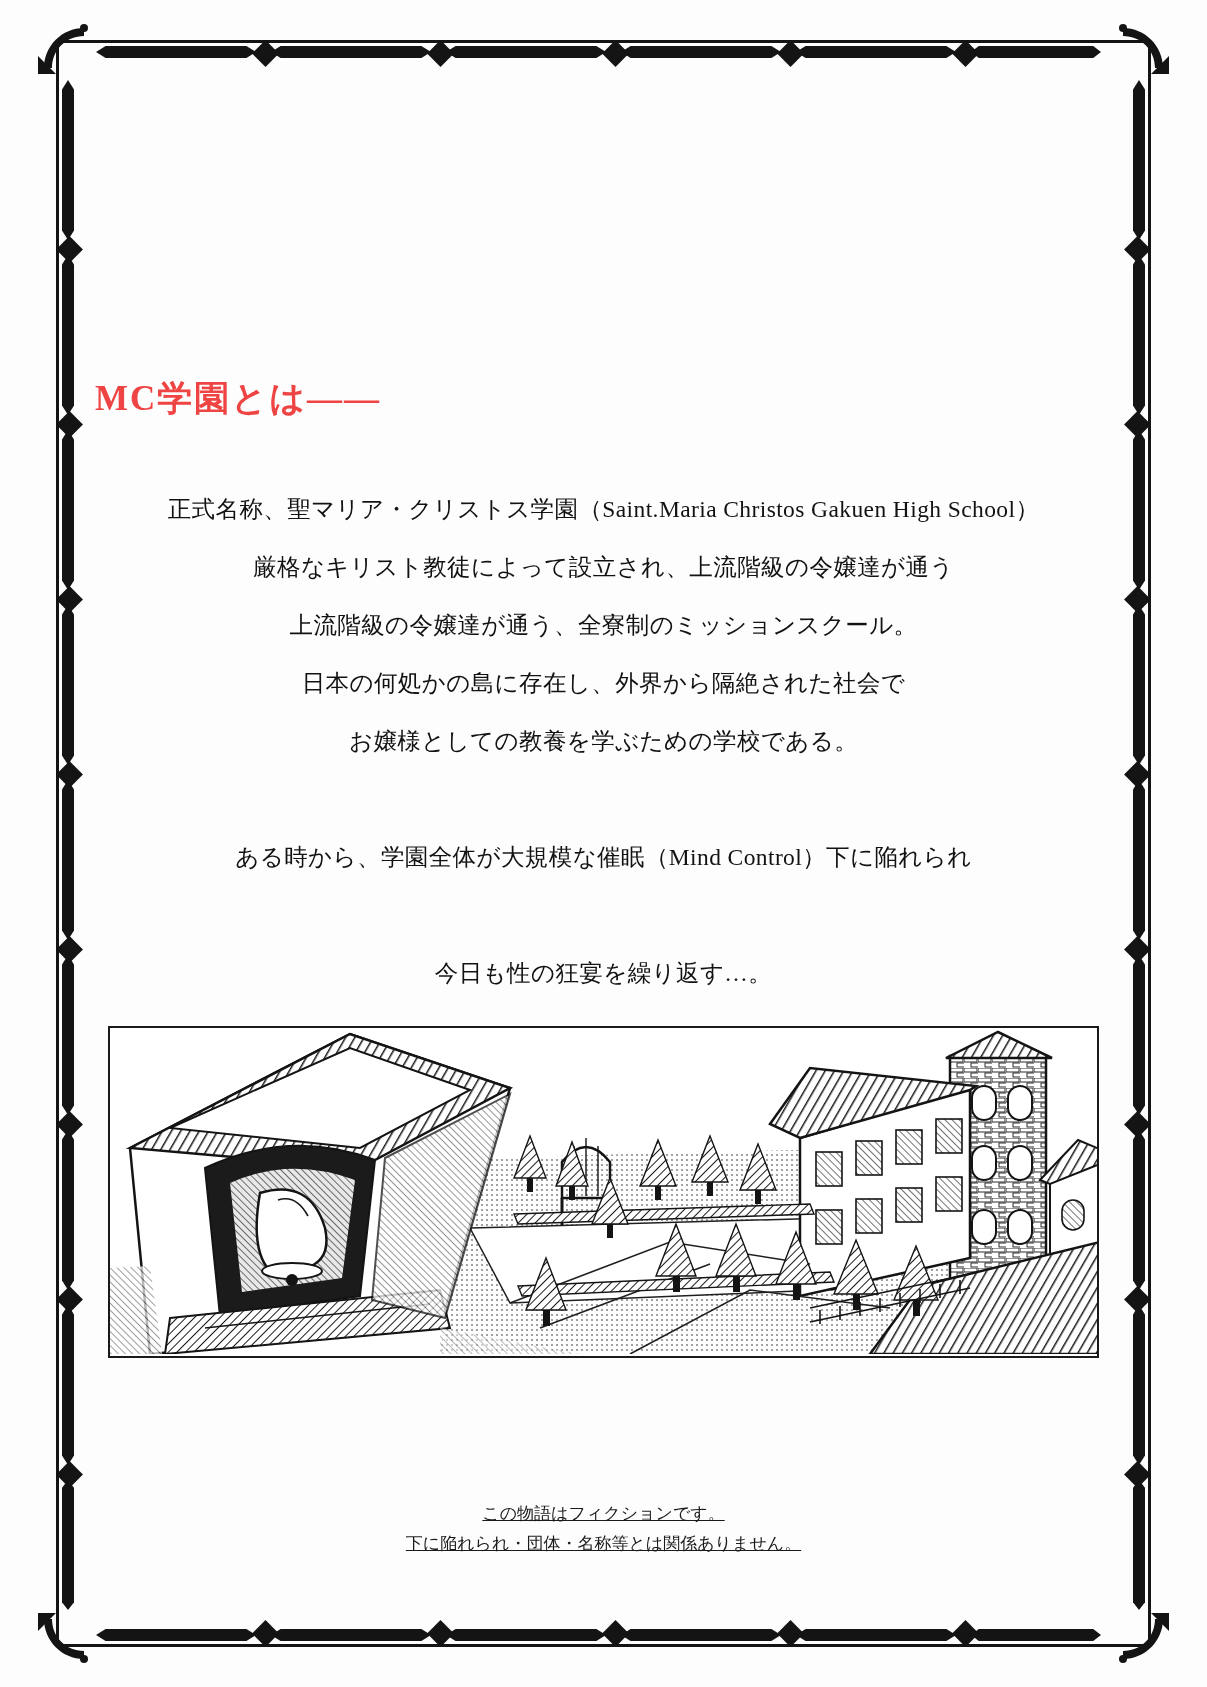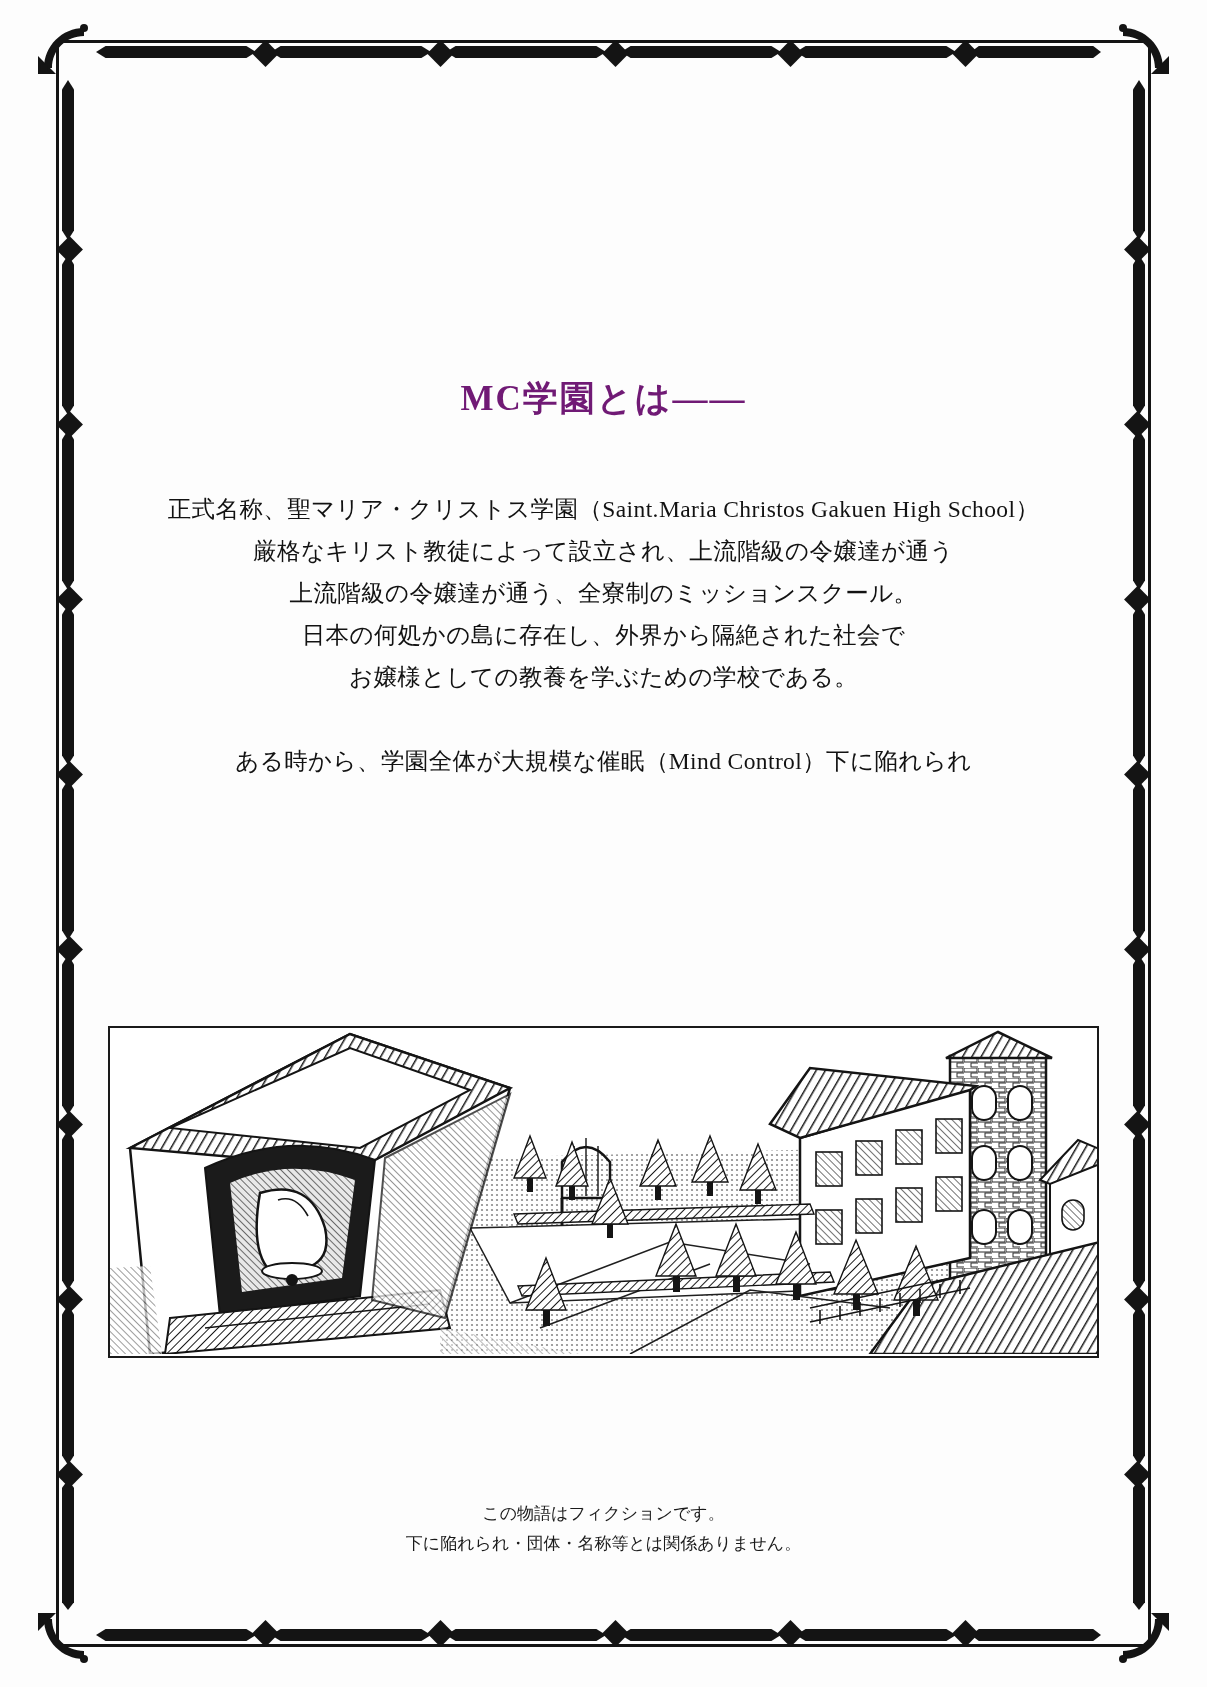--- a/index.html
+++ b/index.html
@@ -74,39 +74,38 @@
   
   .content {
     position: absolute;
     left: 95px;
     right: 95px;
     top: 60px;
     bottom: 60px;
   }
 
   .title {
-    text-align: center;
     font-size: 35px;
     font-weight: bold;
     letter-spacing: 2px;
     margin-top: 315px;
-    color: #701a75;
+    color: #ef4444;
     font-family: "Liberation Serif", "DejaVu Serif", serif;
   }
 
   .body-block {
     margin-top: 66px;
     text-align: center;
     font-size: 23.5px;
     line-height: 42px;
     color: #121212;
     letter-spacing: 0.4px;
   }
   .body-block p {
-    margin: 0;
+    margin: 16px;
   }
   .body-block .para-gap {
     height: 42px;
   }
 
   
   .illus {
     position: absolute;
     left: 13px;
     right: 13px;
@@ -121,20 +120,21 @@
   
   .footer {
     position: absolute;
     left: 0;
     right: 0;
     bottom: 68px;
     text-align: center;
     font-size: 17px;
     line-height: 30px;
     color: #1a1a1a;
+    text-decoration: underline;
   }
   .footer p { margin: 0; }
 </style>
 </head>
 <body>
 
 <div class="page">
 
   <div class="frame">
     <div class="frame-line top"></div>
@@ -250,20 +250,21 @@
       <p>上流階級の令嬢達が通う、全寮制のミッションスクール。</p>
       <p>日本の何処かの島に存在し、外界から隔絶された社会で</p>
       <p>お嬢様としての教養を学ぶための学校である。</p>
 
       <div class="para-gap"></div>
 
       <p>ある時から、学園全体が大規模な催眠（Mind Control）下に陥れられ</p>
 
       <div class="para-gap"></div>
 
+      <p>今日も性の狂宴を繰り返す…。</p>
     </div>
 
     <div class="illus">
       <svg width="990" height="326" viewBox="0 0 990 326">
         <defs>
           <pattern id="hatch" width="6" height="6" patternUnits="userSpaceOnUse" patternTransform="rotate(45)">
             <rect width="6" height="6" fill="#ffffff"></rect>
             <line x1="0" y1="0" x2="0" y2="6" stroke="#1a1a1a" stroke-width="2"></line>
           </pattern>
           <pattern id="hatch2" width="5" height="5" patternUnits="userSpaceOnUse" patternTransform="rotate(-45)">

